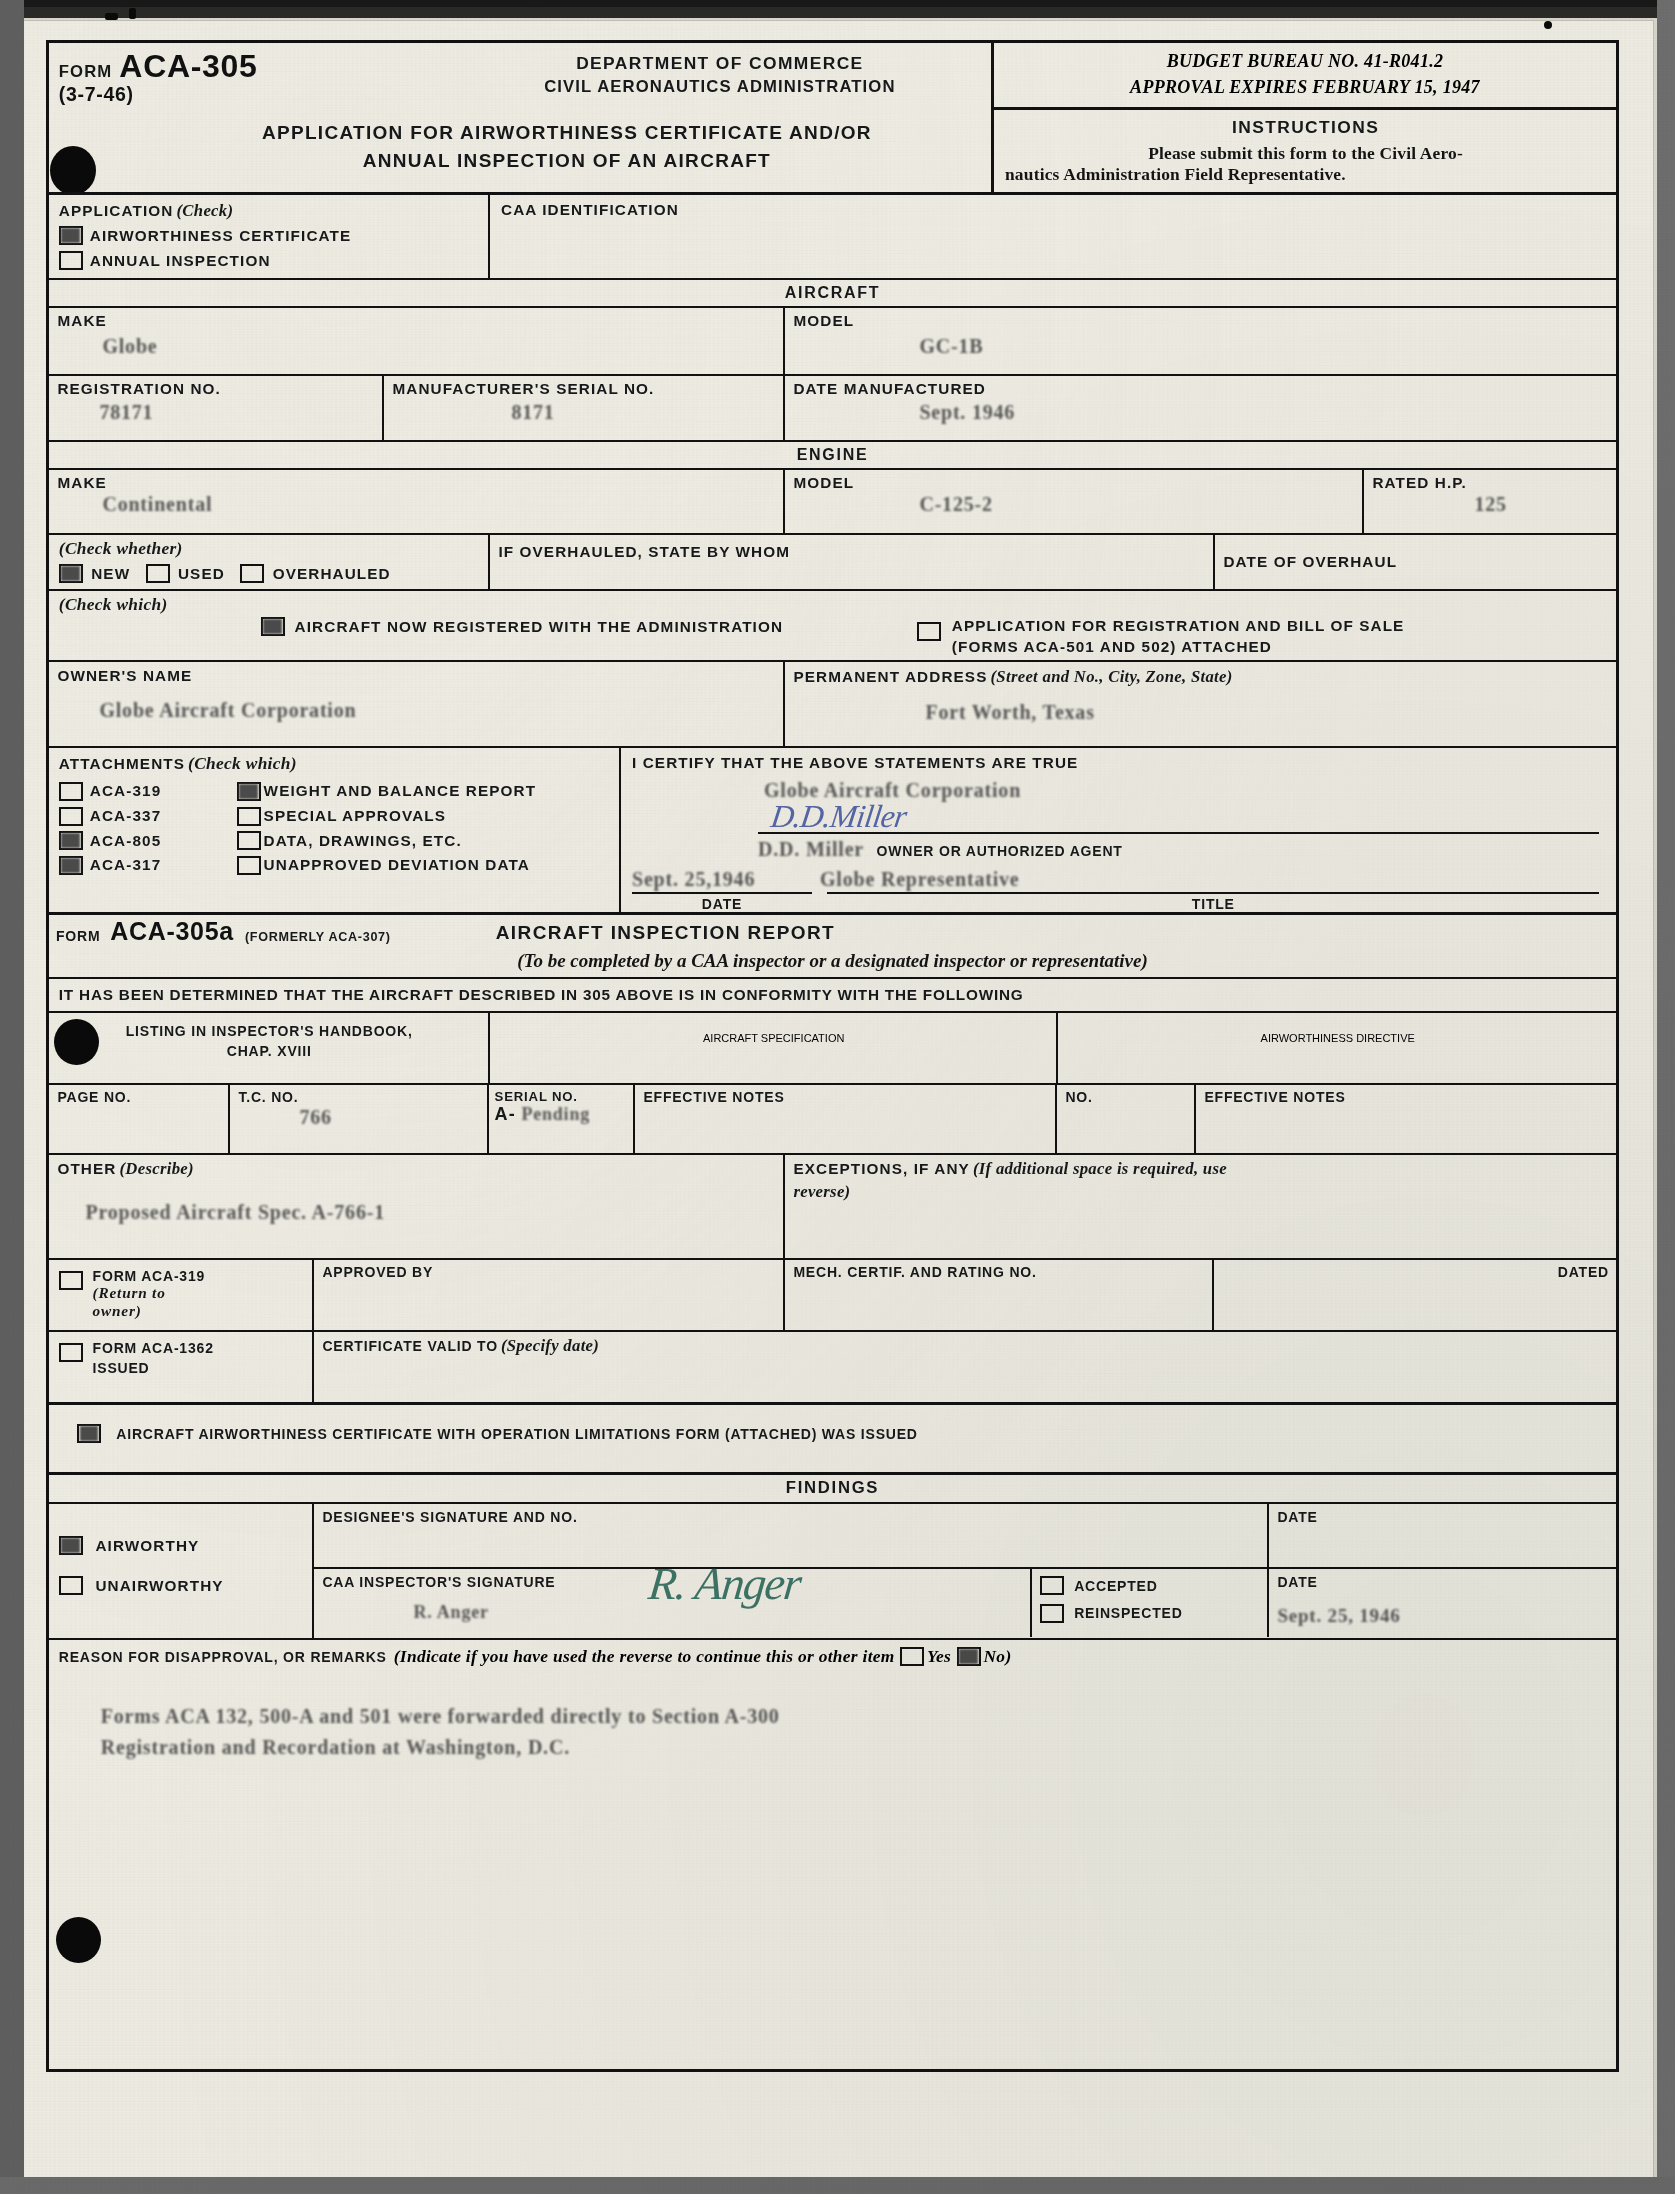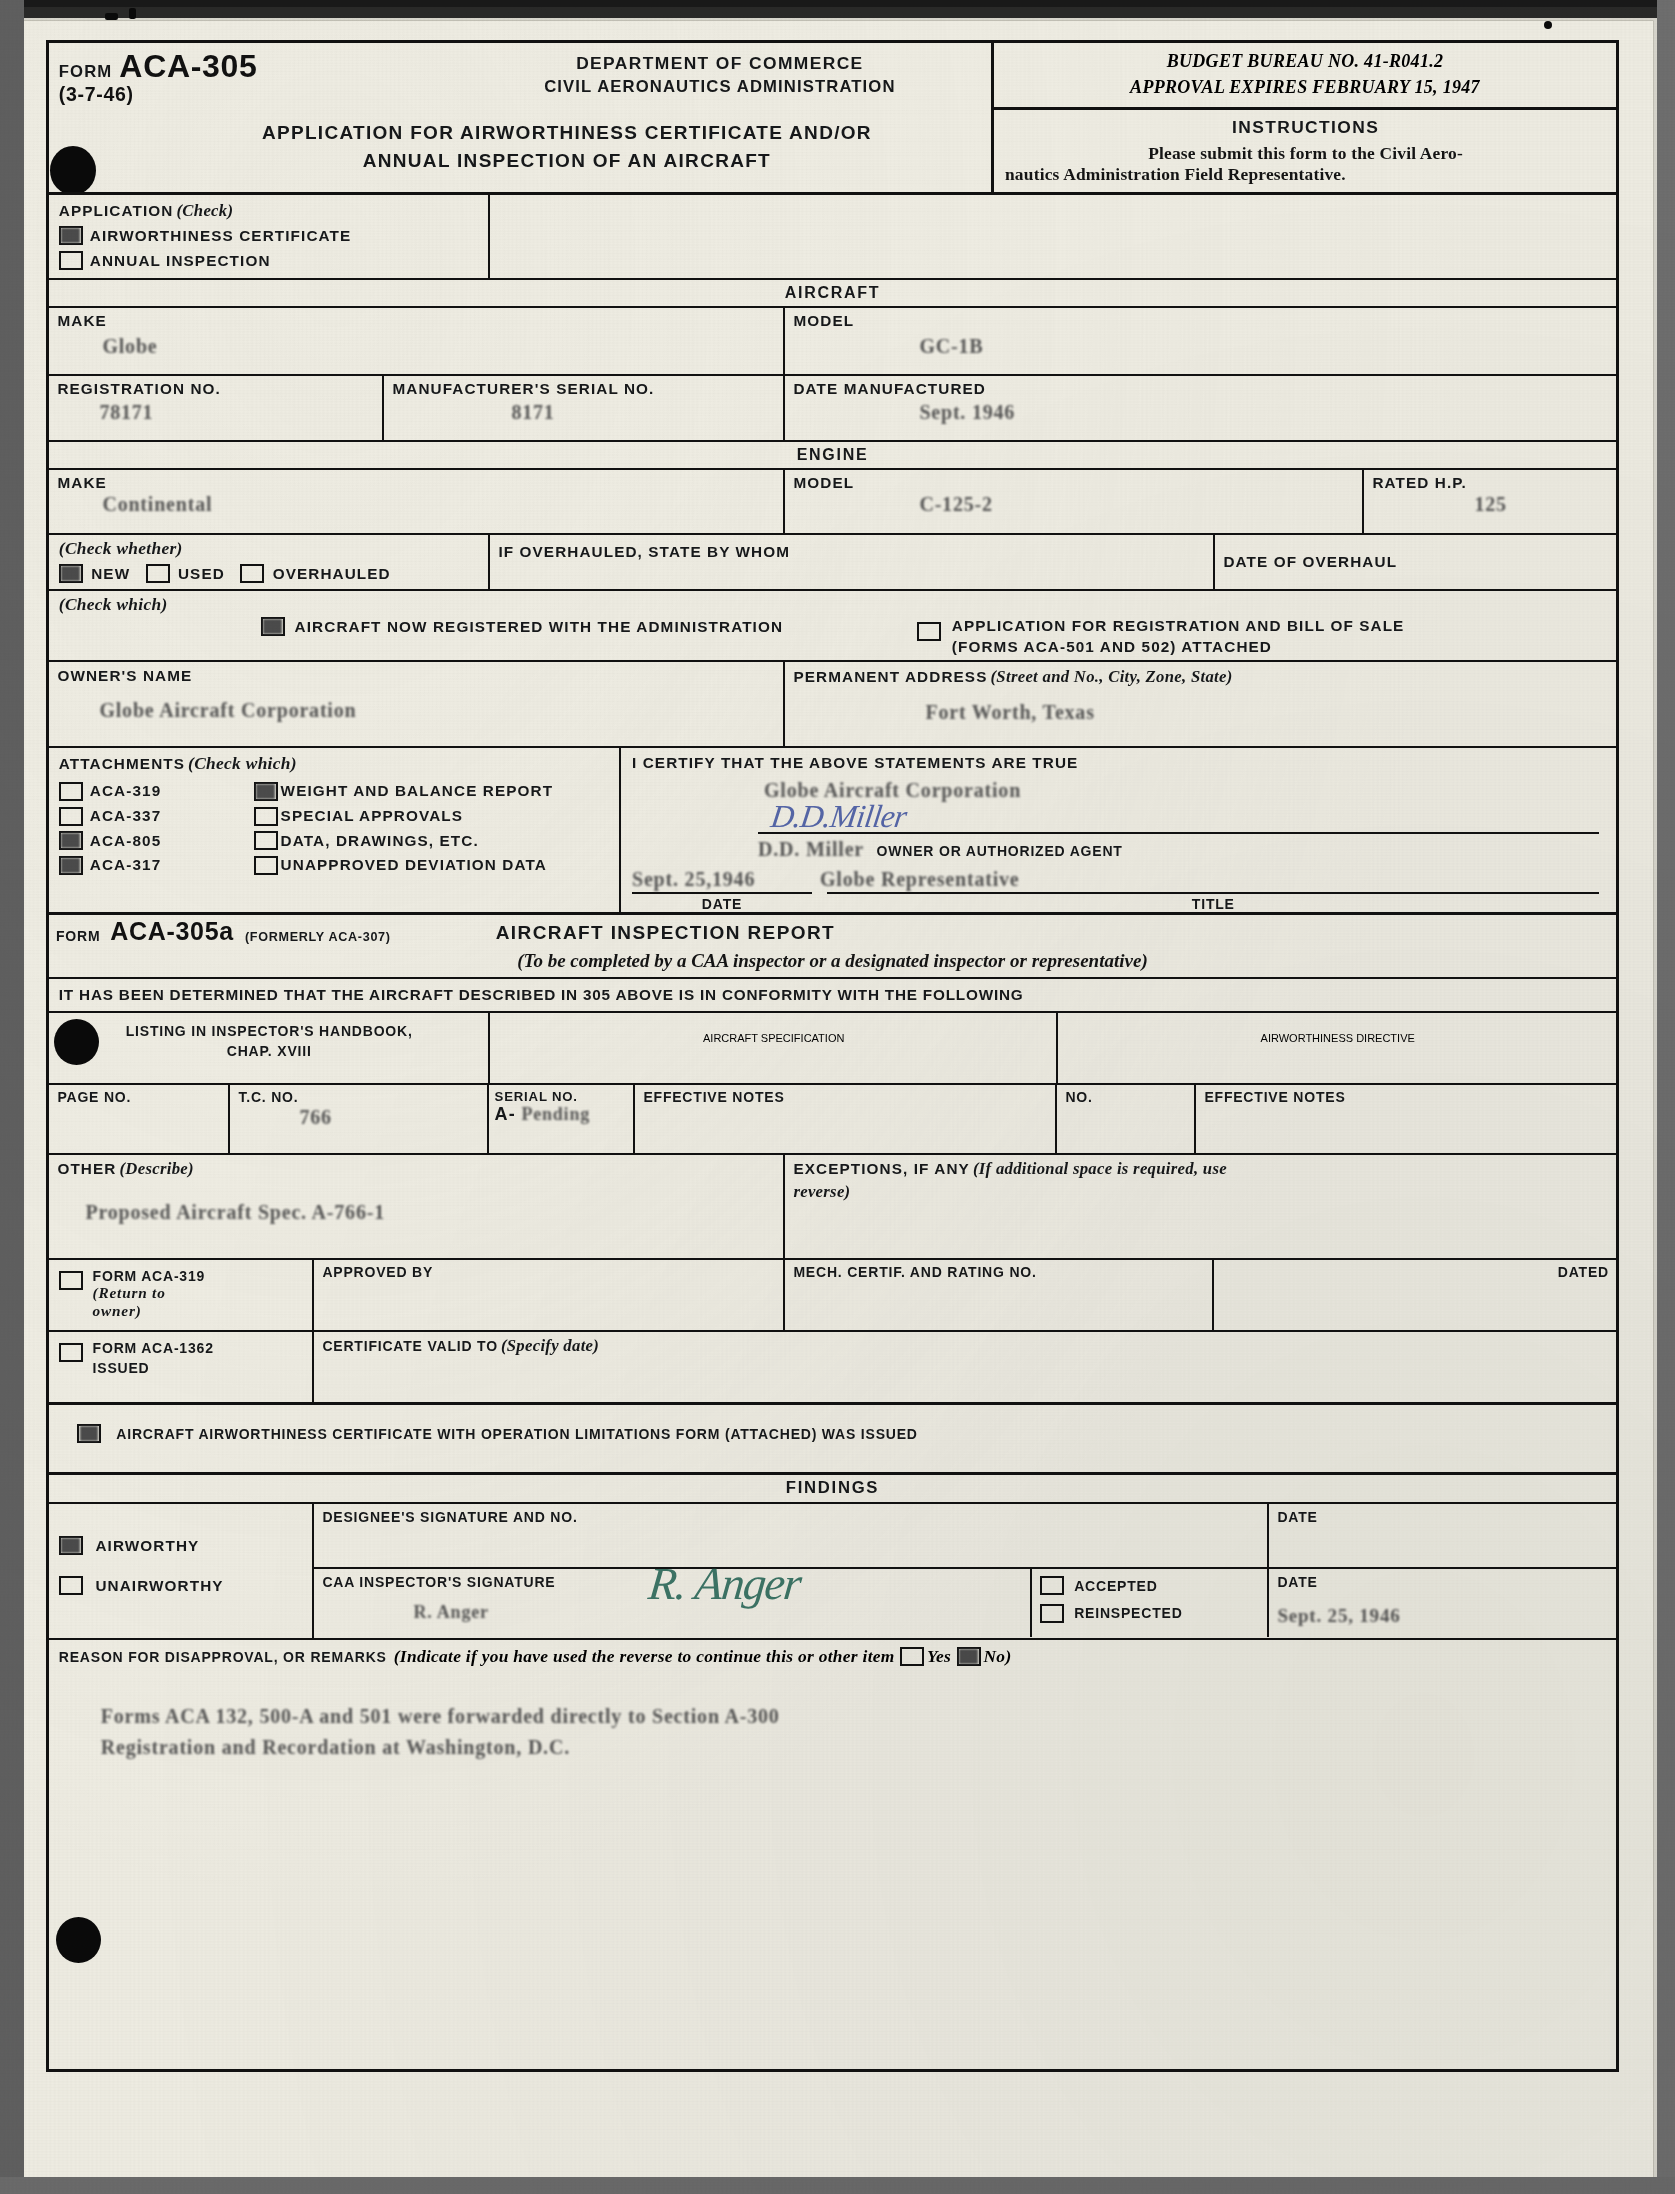--- a/index.html
+++ b/index.html
@@ -145,20 +145,21 @@
         <div class="cbrow">
           <span class="cb on"></span>
           <span class="lbl">AIRWORTHINESS CERTIFICATE</span>
         </div>
         <div class="cbrow">
           <span class="cb"></span>
           <span class="lbl">ANNUAL INSPECTION</span>
         </div>
       </div>
       <div class="cell" style="flex:1;padding:5.6px 7px 8.4px 11px;">
+        <div class="lbl">CAA IDENTIFICATION</div>
       </div>
     </div>
 
     <div class="sectionbar">AIRCRAFT</div>
 
     <div class="row">
       <div class="cell" style="width:736px;height:66px;">
         <div class="lbl">MAKE</div>
         <div class="mono-typed" style="margin-left:45px;margin-top:4.2px;">Globe</div>
       </div>
@@ -250,21 +251,21 @@
         <div><span class="lbl">PERMANENT ADDRESS</span>
         <span class="lbl ital" style="font-size:16.7px;">(Street and No., City, Zone, State)</span></div>
         <div class="mono-typed" style="margin-left:132px;margin-top:14px;">Fort Worth, Texas</div>
       </div>
     </div>
 
     <div class="row" style="border-bottom-width:3.5px;">
       <div class="cell" style="width:572px;padding:4.2px 7px 5.6px 9.8px;">
         <div><span class="lbl">ATTACHMENTS</span>
         <span class="lbl ital" style="font-size:17.4px;">(Check which)</span></div>
-        <div style="display:flex;gap:17px;margin-top:2.8px;">
+        <div style="display:flex;gap:0;margin-top:2.8px;">
           <div style="width:178px;">
             <div class="cbrow">
                 <span class="cb"></span>
                 <span class="lbl">ACA-319</span>
               </div>
             <div class="cbrow">
                 <span class="cb"></span>
                 <span class="lbl">ACA-337</span>
               </div>
             <div class="cbrow">

